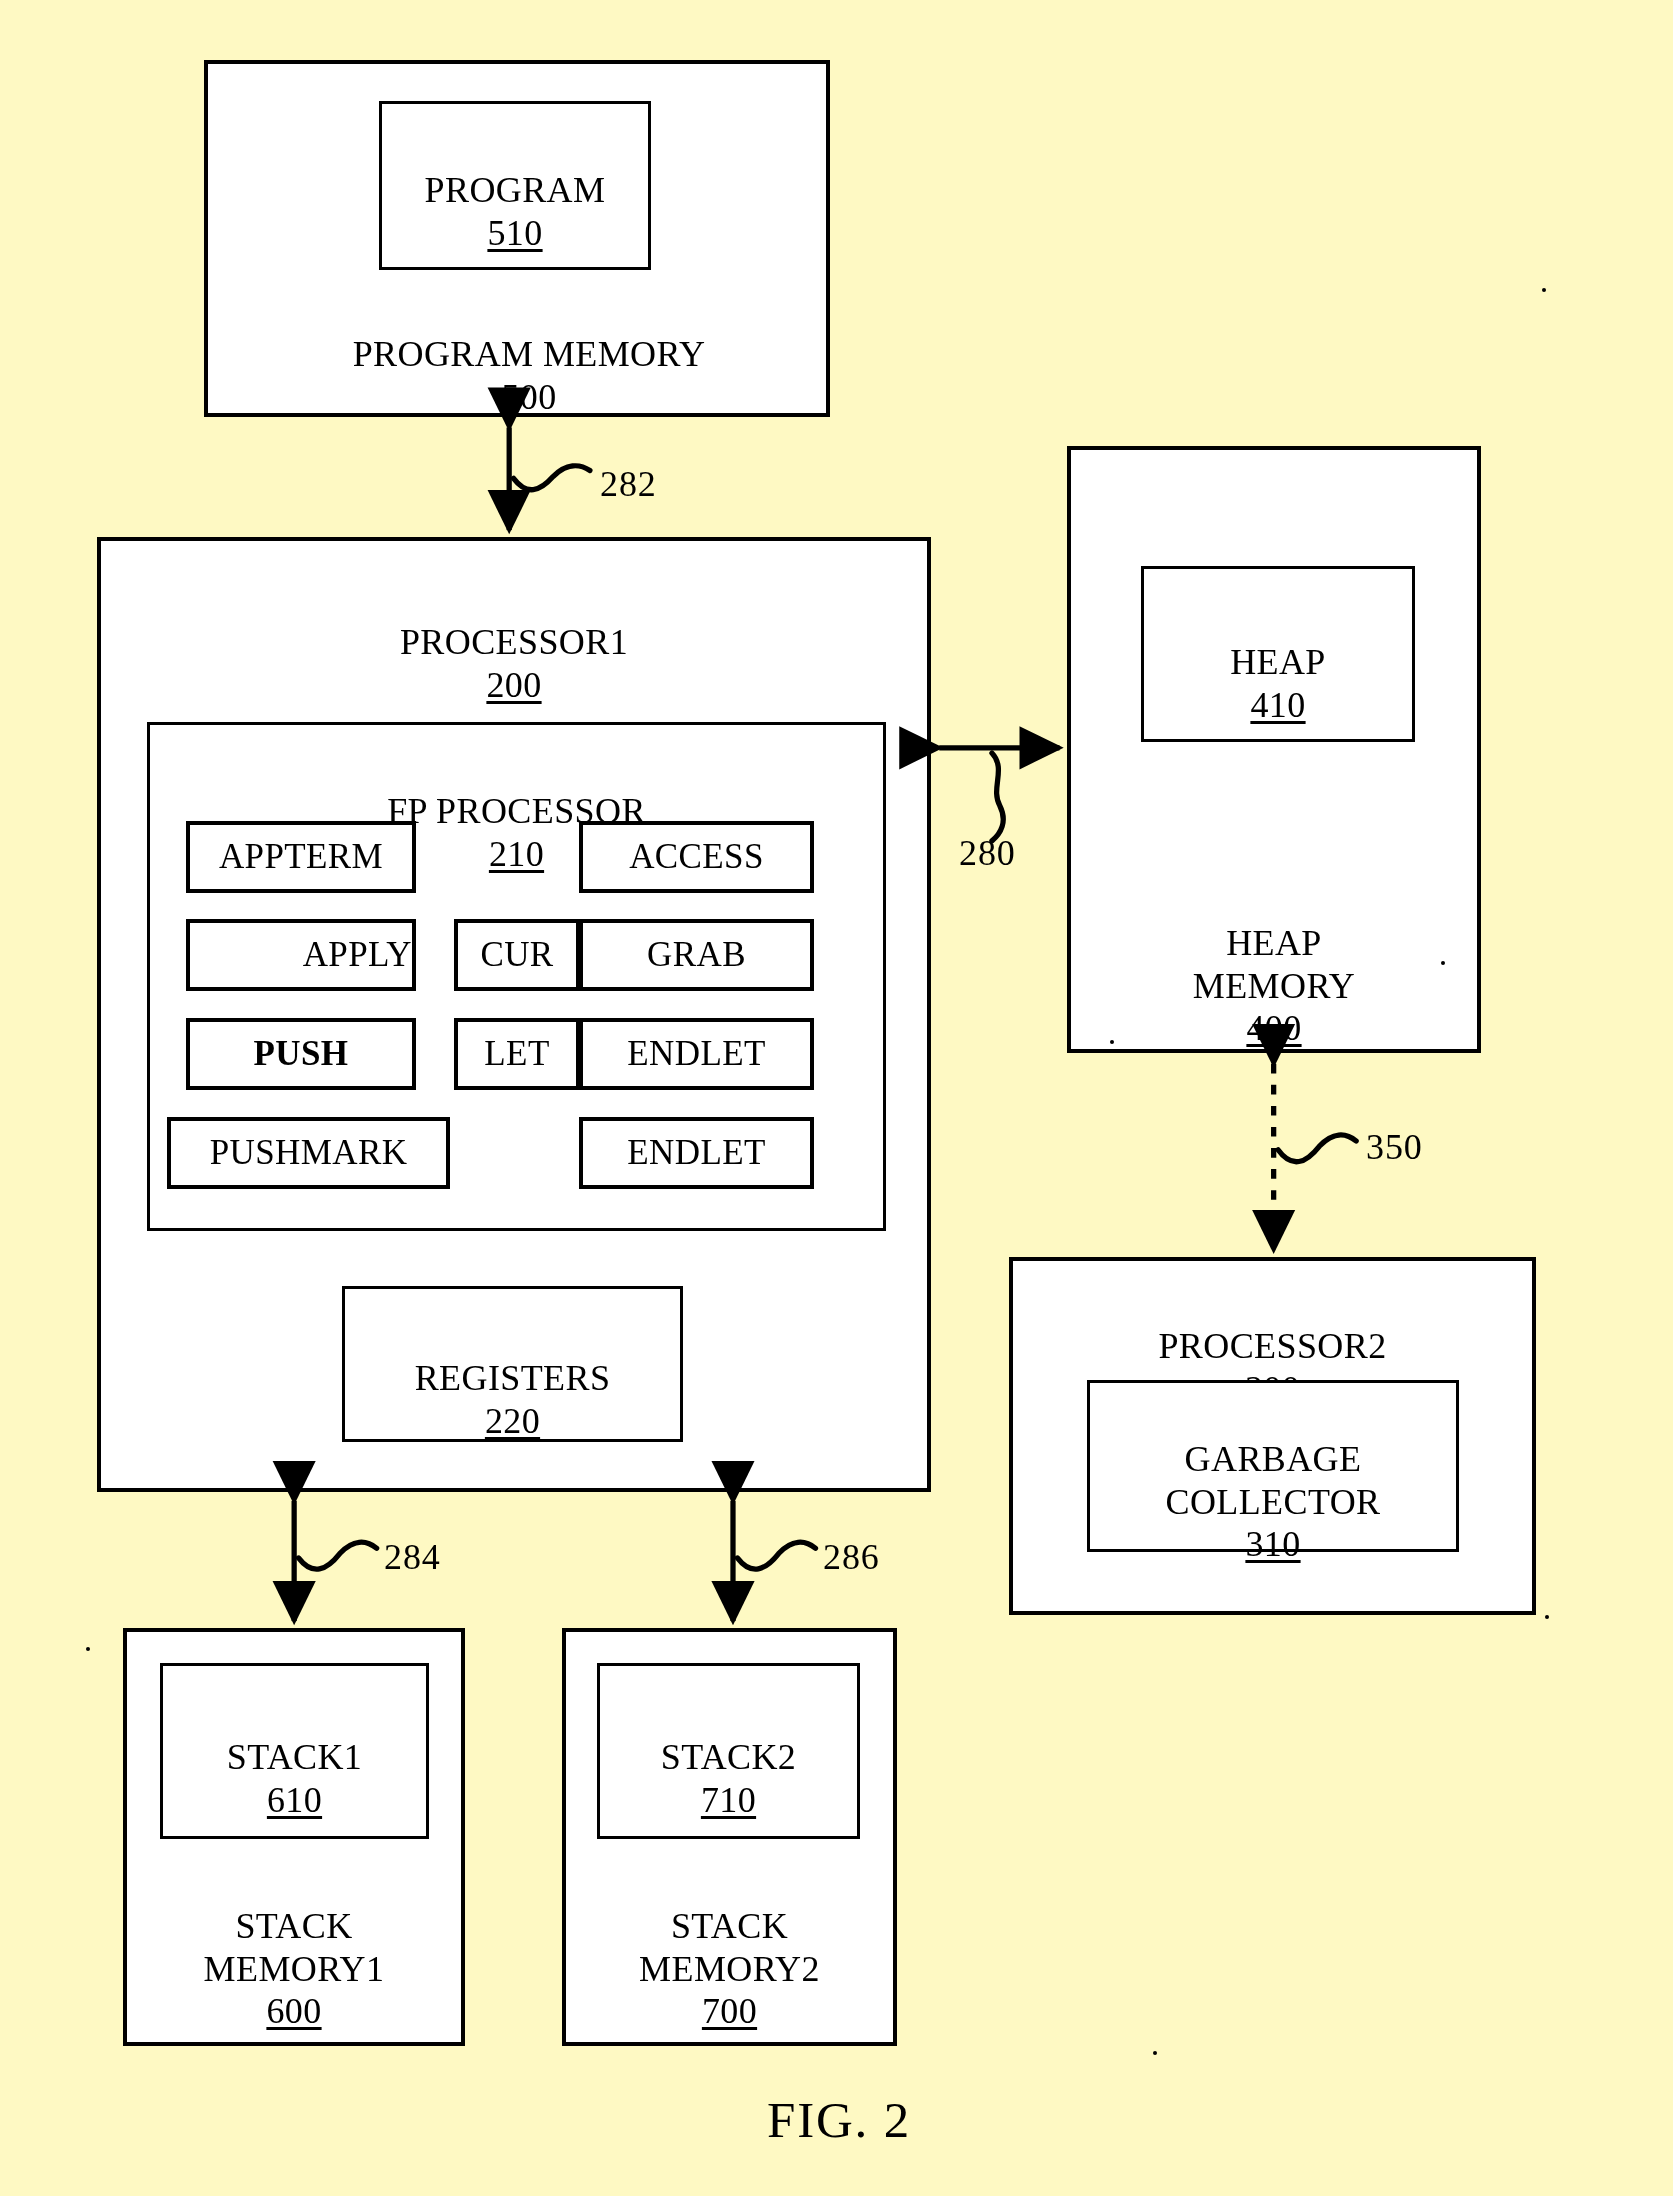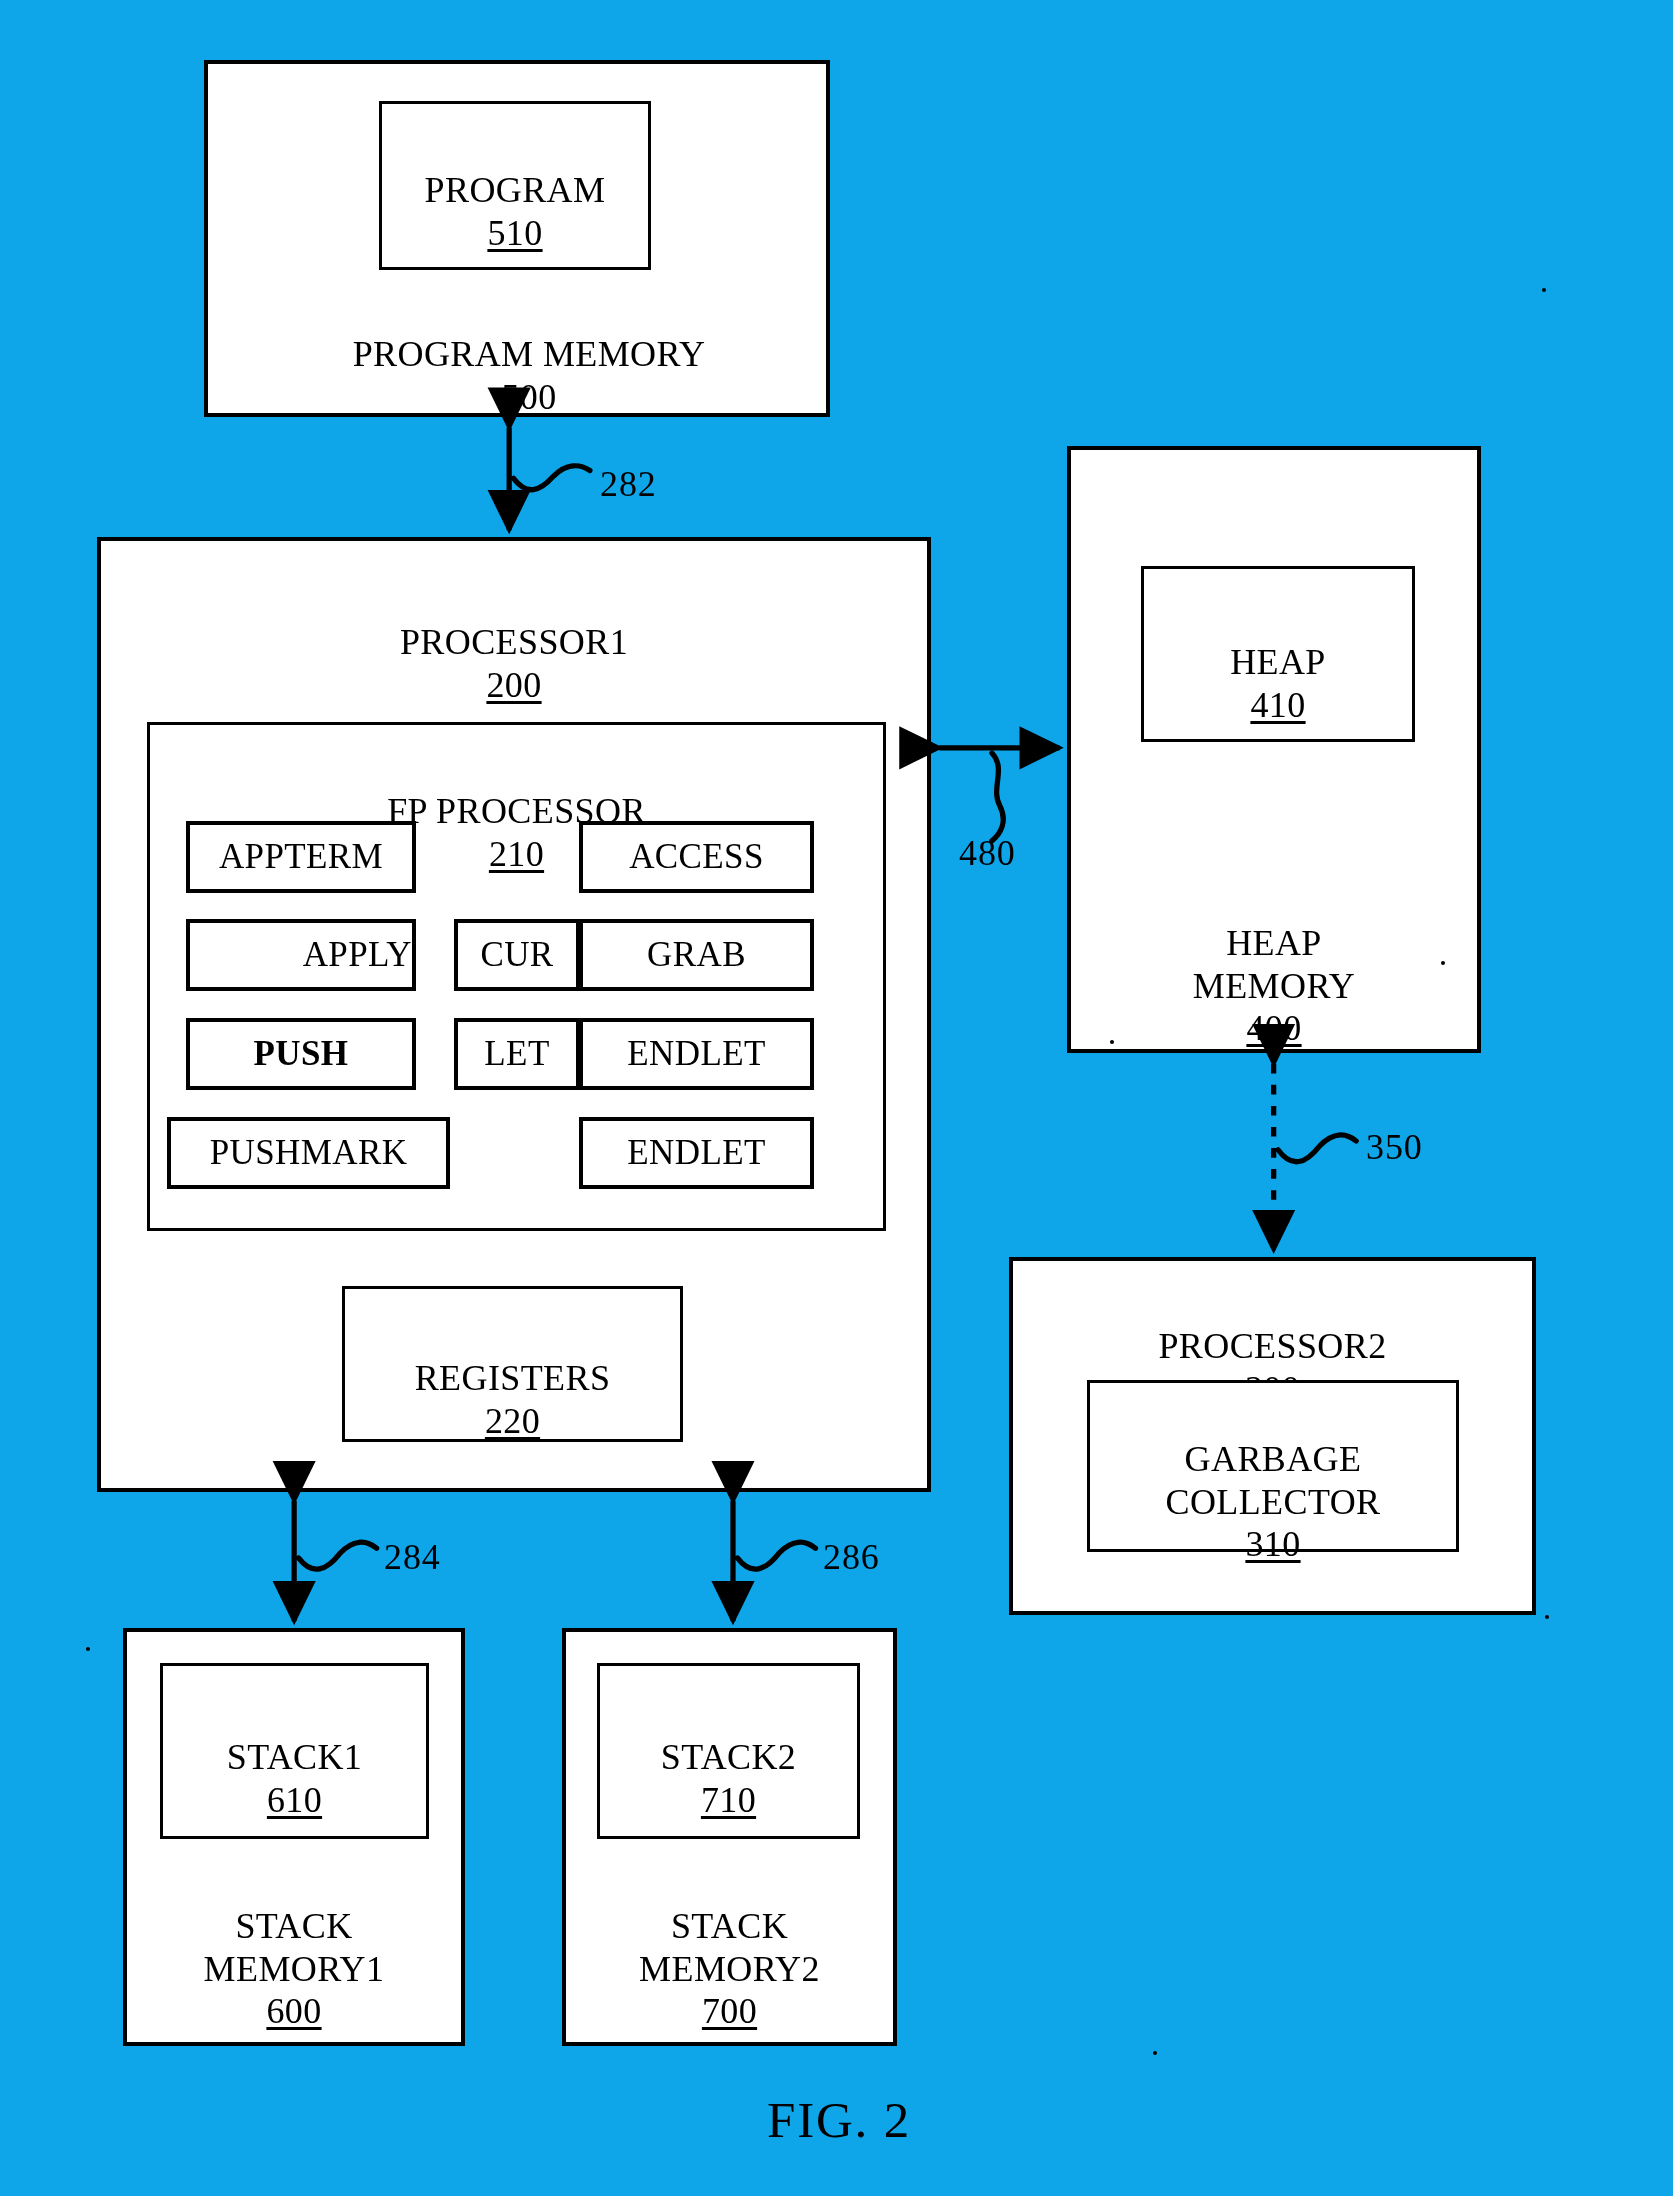--- a/index.html
+++ b/index.html
@@ -5,21 +5,21 @@
   html,body{margin:0;padding:0;background:#ffffff;}
   body{
     font-family:"Liberation Serif","DejaVu Serif",serif;
     color:#000000;
     -webkit-font-smoothing:antialiased;
   }
   #figure{
     position:relative;
     width:1674px;
     height:2196px;
-    background:#0ea5e9;
+    background:#fef9c3;
     overflow:hidden;
   }
   .box{
     position:absolute;
     border:4.4px solid #000;
     background:#ffffff;
     box-sizing:border-box;
   }
   .box.thin{border-width:3.5px;}
   .lbl{
@@ -196,21 +196,21 @@
       <path d="M340,1775 C356,1796 372,1789 387,1770 C402,1754 417,1754 429,1764" fill="none" stroke="#000" stroke-width="6" stroke-linecap="round"></path>
     </g>
 
     <g>
       <line x1="835" y1="1710" x2="835" y2="1847" stroke="#000" stroke-width="6" marker-start="url(#ah)" marker-end="url(#ah)"></line>
       <path d="M840,1775 C856,1796 872,1789 887,1770 C902,1754 917,1754 929,1764" fill="none" stroke="#000" stroke-width="6" stroke-linecap="round"></path>
     </g>
   </svg>
 
   <div class="reflbl" style="left:600px; top:463px; font-size:36px;">282</div>
-  <div class="reflbl" style="left:959px; top:832px; font-size:36px;">480</div>
+  <div class="reflbl" style="left:959px; top:832px; font-size:36px;">280</div>
   <div class="reflbl" style="left:1366px; top:1126px; font-size:36px;">350</div>
   <div class="reflbl" style="left:384px; top:1536px; font-size:36px;">284</div>
   <div class="reflbl" style="left:823px; top:1536px; font-size:36px;">286</div>
 
   <div class="figcap" style="left:767px; top:2047px; font-size:51px;">FIG. 2</div>
 
   <div class="speck" style="left:1542px;top:288px;width:4.4px;height:4.4px;"></div>
   <div class="speck" style="left:1441px;top:961px;width:4.4px;height:4.4px;"></div>
   <div class="speck" style="left:1110px;top:1040px;width:4.4px;height:4.4px;"></div>
   <div class="speck" style="left:1545px;top:1615px;width:4.4px;height:4.4px;"></div>

